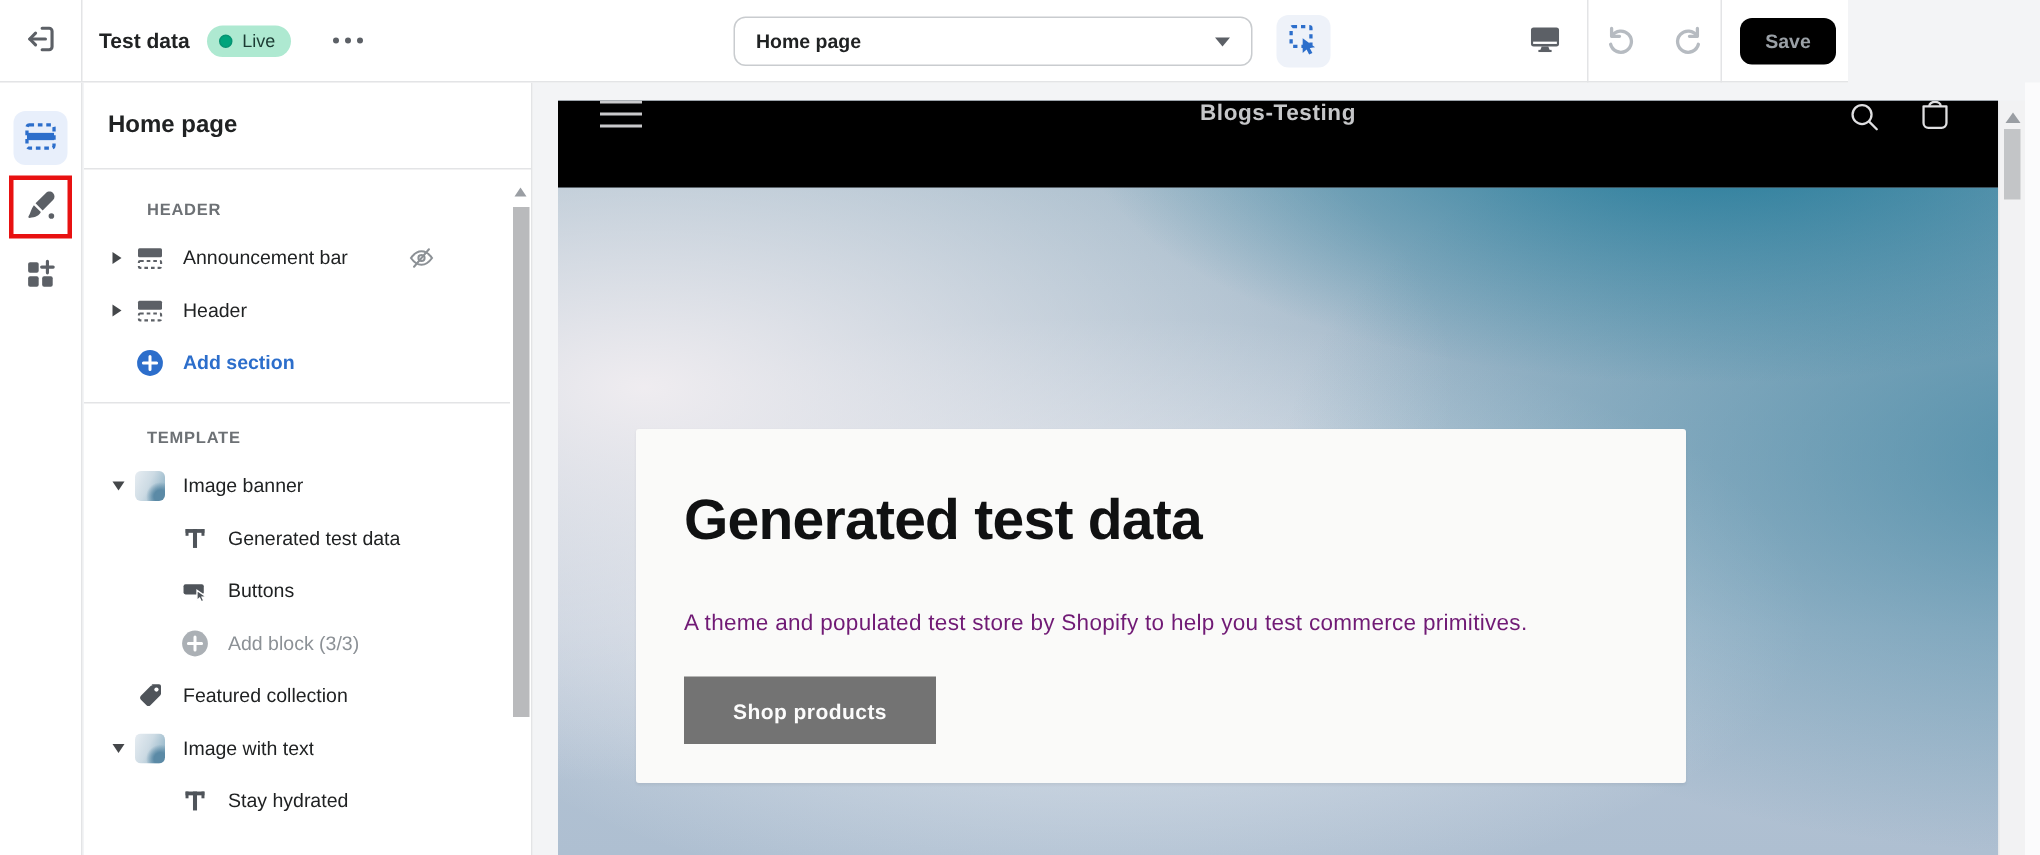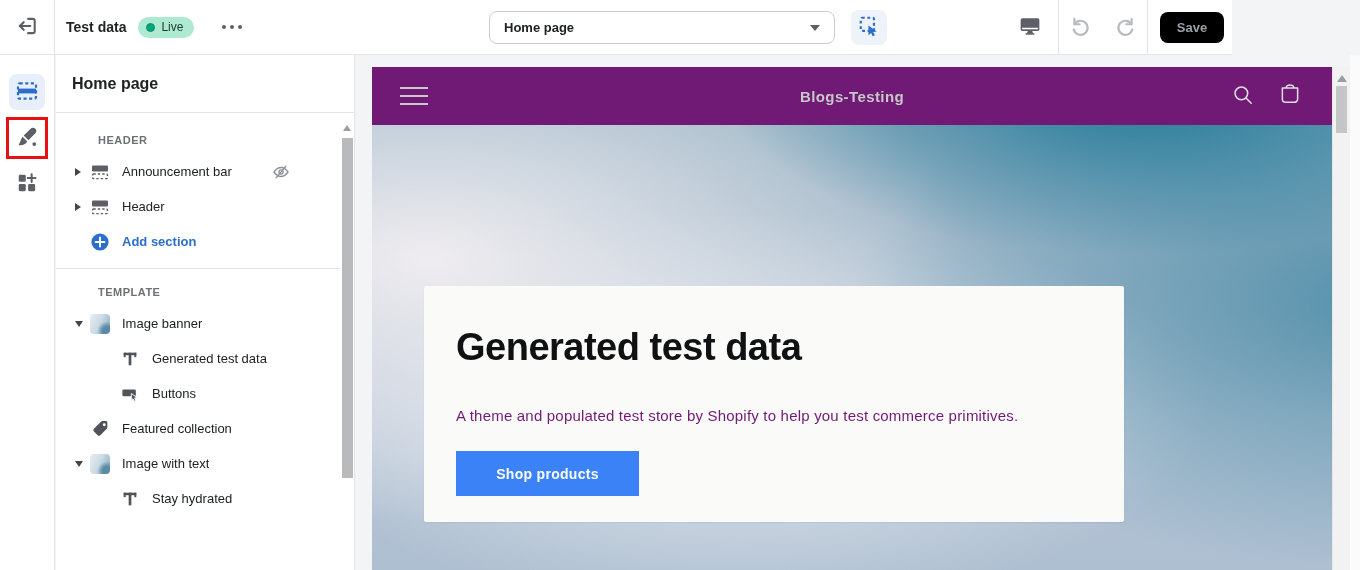--- a/index.html
+++ b/index.html
@@ -76,40 +76,40 @@
 
   .sb-scrollbar { position:absolute; right:0; top:66px; bottom:0; width:13px; background:#fff; }
   .sb-scrollbar .arrow-up { position:absolute; top:4px; left:2px; width:0; height:0;
     border-left:4.5px solid transparent; border-right:4.5px solid transparent; border-bottom:6px solid #9a9ea3; }
   .sb-scrollbar .thumb { position:absolute; top:17px; left:1px; width:11px; height:340px; background:#b9babc; }
 
   
   .workspace { position:absolute; left:56px; top:55px; right:0; bottom:0; background:#f3f4f6; }
   .preview-canvas { position:absolute; left:316px; top:12px; width:960px; height:503px;
     background:#aebfd0; overflow:hidden; }
-  .store-header { position:relative; height:58px; background:#701a75; display:flex; align-items:center; z-index:3; }
+  .store-header { position:relative; height:58px; background:#000000; display:flex; z-index:3; }
   .hamburger { margin-left:28px; display:flex; flex-direction:column; gap:6px; background:none; border:none; cursor:pointer; }
   .hamburger i { display:block; width:28px; height:2px; background:#c9c9cb; }
   .store-title { position:absolute; left:0; right:0; text-align:center; font-size:15px;
     font-weight:700; letter-spacing:.4px; color:#c6c7c9; pointer-events:none; }
   .store-header-icons { margin-left:auto; display:flex; gap:23px; padding-right:30px; }
   .store-header-icons .icon-btn { width:24px; height:24px; }
 
   .hero { position:absolute; left:0; top:58px; right:0; bottom:0;
     background:
       radial-gradient(ellipse 600px 250px at 80% -10%, rgba(20,115,148,.95), rgba(20,115,148,0) 70%),
       radial-gradient(ellipse 860px 430px at 106% 40%, rgba(48,126,156,.7), rgba(48,126,156,0) 62%),
       radial-gradient(ellipse 820px 400px at 6% 30%, rgba(243,239,242,.95), rgba(243,239,242,0) 66%),
       radial-gradient(ellipse 760px 320px at 38% 64%, rgba(238,241,245,.8), rgba(238,241,245,0) 62%),
       linear-gradient(180deg,#9cb5c6 0%,#aabdce 42%,#b4c3d4 66%,#aebfd1 100%); }
   .hero-card { position:absolute; left:52px; top:161px; width:700px; height:236px; background:#fafaf9;
     border-radius:2px; box-shadow:0 1px 2px rgba(0,0,0,.06); padding:40px 32px 0 32px; }
   .hero-heading { font-size:38px; font-weight:700; color:#101112; letter-spacing:-.5px; }
   .hero-sub { margin-top:38px; font-size:15px; color:#701a75; letter-spacing:.2px; }
-  .hero-btn { margin-top:27px; width:183px; height:45px; background:#3b82f6; color:#fcfcfc;
+  .hero-btn { margin-top:27px; width:168px; height:45px; background:#737373; color:#fcfcfc;
     border:none; font-size:14px; font-weight:600; letter-spacing:.3px; cursor:pointer; font-family:inherit; }
 
   .preview-scrollbar { position:absolute; left:1276px; top:12px; width:18px; height:503px;
     background:#f2f2f3; border-left:1px solid #e6e7e9; }
   .preview-scrollbar .arrow-up { position:absolute; top:8px; left:4px; width:0; height:0;
     border-left:5px solid transparent; border-right:5px solid transparent; border-bottom:7px solid #9a9ea3; }
   .preview-scrollbar .thumb { position:absolute; top:19px; left:3px; width:11px; height:47px; background:#c3c5c7; }
   .right-margin { position:absolute; left:1294px; top:0; right:0; bottom:0; background:#fbfbfc; }
 </style>
 </head>
@@ -299,20 +299,29 @@
       <div class="row child">
         <span class="row-icon">
           <svg width="18" height="18" viewBox="0 0 20 20">
             <rect x="1.5" y="5" width="15" height="7.5" rx="1.5" fill="#4f545a"></rect>
             <path d="M11.5 9.5 18 14l-2.8.5 1.3 2.7-1.8.8-1.3-2.7-2 1.8z" fill="#4f545a" stroke="#fff" stroke-width="1"></path>
           </svg>
         </span>
         <span class="row-label">Buttons</span>
       </div>
 
+      <div class="row child disabled">
+        <span class="row-icon">
+          <svg width="20" height="20" viewBox="0 0 20 20">
+            <circle cx="10" cy="10" r="8.6" fill="#abb0b5"></circle>
+            <path d="M10 5.6v8.8M5.6 10h8.8" stroke="#fff" stroke-width="2" stroke-linecap="round"></path>
+          </svg>
+        </span>
+        <span class="row-label">Add block (3/3)</span>
+      </div>
 
       <div class="row">
         <span class="caret-slot"></span>
         <span class="row-icon">
           <svg width="19" height="19" viewBox="0 0 20 20">
             <path d="M10.6 2.2h5.2c.8 0 1.4.6 1.4 1.4v5.2c0 .5-.2 1-.6 1.4l-6.8 6.8c-.8.8-2 .8-2.8 0l-3.9-3.9c-.8-.8-.8-2 0-2.8l6.8-6.8c.4-.4.9-.6 1.4-.6z" fill="#4f545a"></path>
             <circle cx="14" cy="6" r="1.5" fill="#fff"></circle>
           </svg>
         </span>
         <span class="row-label">Featured collection</span>

